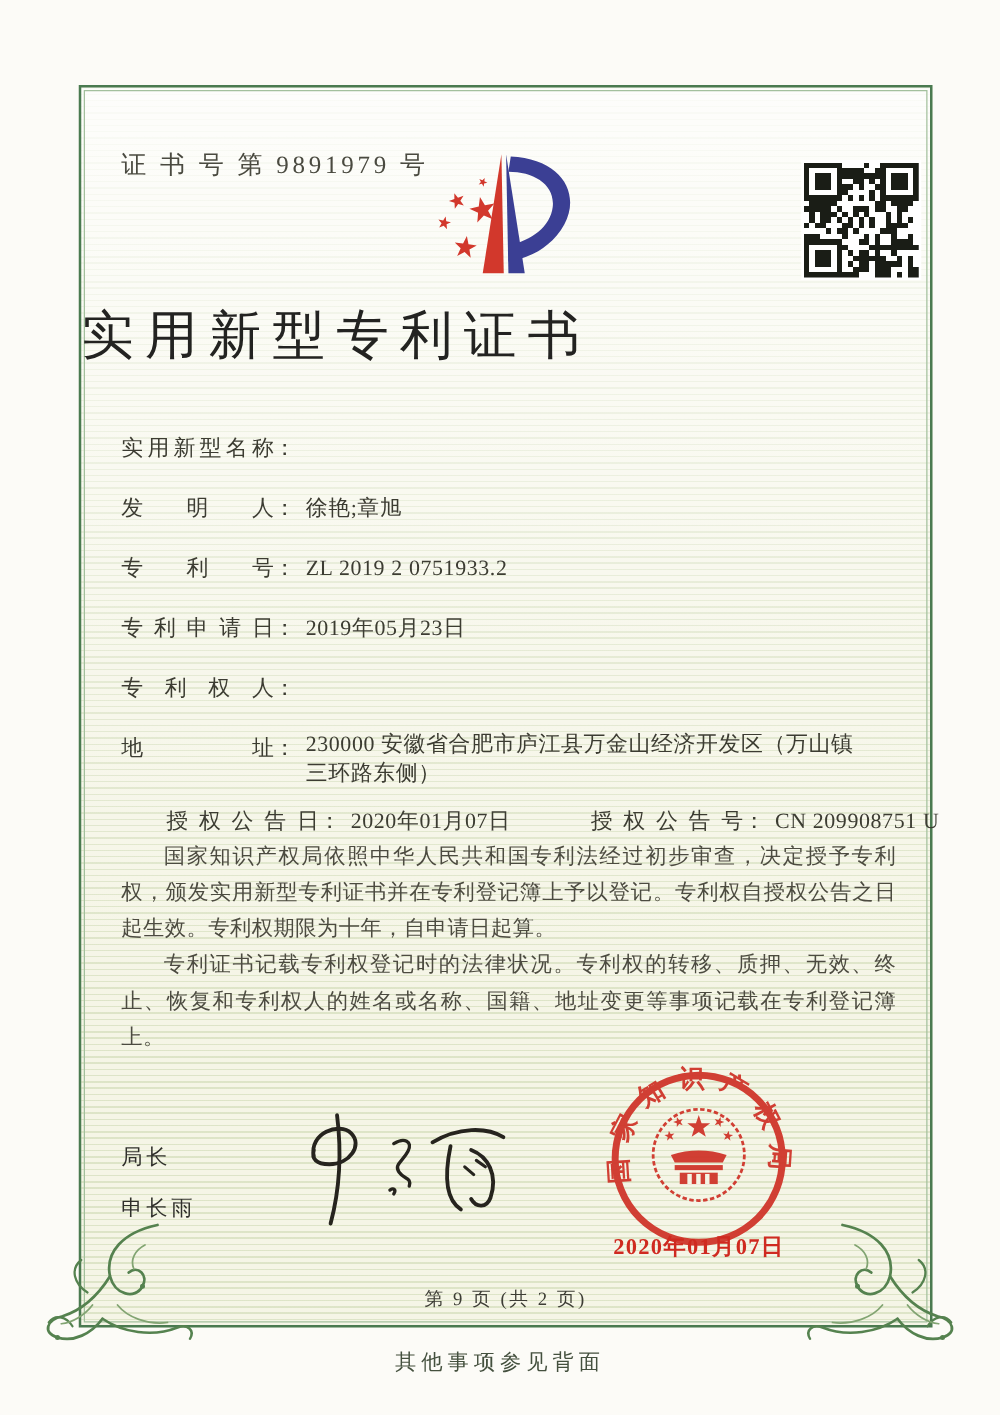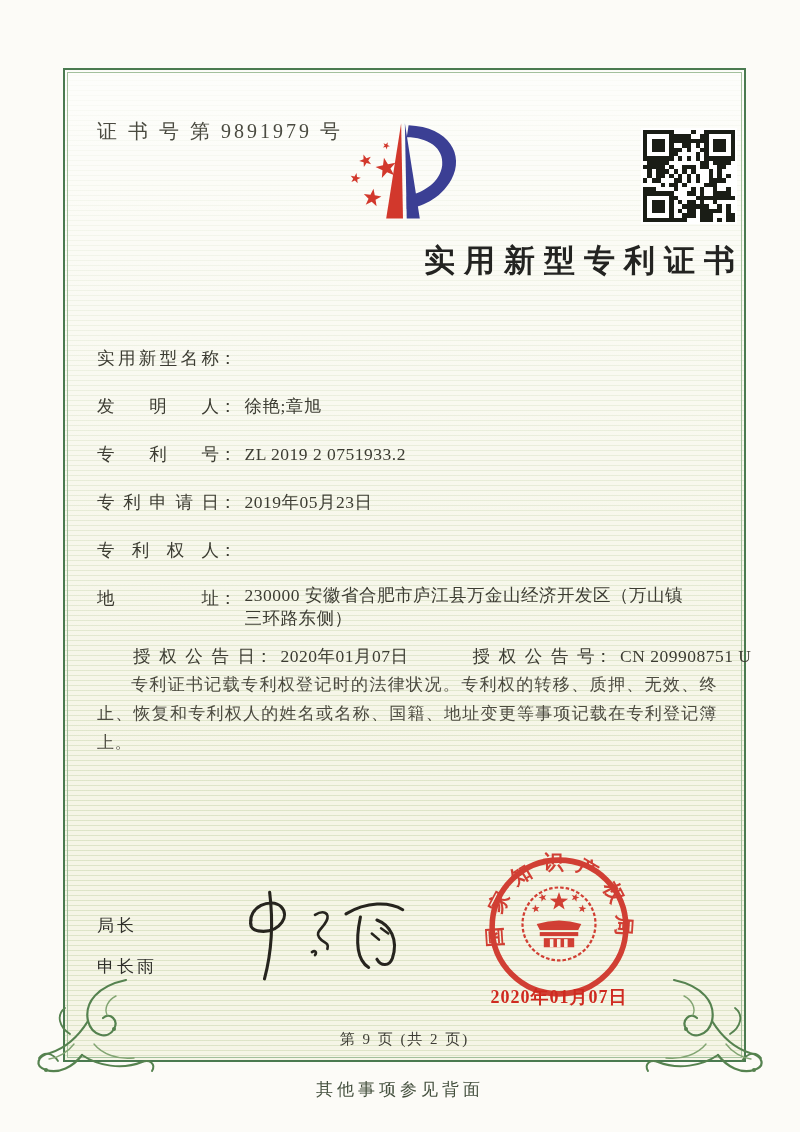--- a/index.html
+++ b/index.html
@@ -28,21 +28,21 @@
   
   .cert-no {
     position:absolute; left:32px; top:48px;
     font-size:20px; letter-spacing:3px; color:#4a4a40;
   }
   .logo { position:absolute; left:272px; top:44px; width:132px; height:112px; }
   .qr   { position:absolute; left:576px; top:58px; width:96px; height:96px; background:#fff; padding:2px; }
   .qr svg { display:block; width:100%; height:100%; }
   .title {
     position:absolute; left:0; top:170px; width:100%;
-    text-align:right; font-size:31px; font-weight:700;
+    text-align:left; font-size:42px; font-weight:400;
     letter-spacing:9px; color:#232321;
   }
   
   .fields { position:absolute; left:32px; top:274px; width:618px; font-size:17.5px; color:#3c3c32; }
   .row { display:flex; line-height:28px; margin-bottom:20px; }
   .flabel {
     display:inline-block; width:122px; flex:0 0 122px;
     text-align:justify; text-align-last:justify;
   }
   .colon { flex:0 0 auto; margin-right:8px; }
@@ -412,20 +412,21 @@
       </span>
       <span class="sub sub2">
         <span class="flabel">授权公告号</span>
           <span class="colon">：</span>
         <span class="fvalue">CN 209908751 U</span>
       </span>
     </div>
   </div>
 
   <div class="paras">
+    <p>国家知识产权局依照中华人民共和国专利法经过初步审查，决定授予专利权，颁发实用新型专利证书并在专利登记簿上予以登记。专利权自授权公告之日起生效。专利权期限为十年，自申请日起算。</p>
     <p>专利证书记载专利权登记时的法律状况。专利权的转移、质押、无效、终止、恢复和专利权人的姓名或名称、国籍、地址变更等事项记载在专利登记簿上。</p>
   </div>
 
   <div class="signer">
     <div>局长</div>
     <div>申长雨</div>
   </div>
 
   <div class="signature">
     <svg viewBox="0 0 190 95" width="198" height="98" fill="none" stroke="#26241e" stroke-width="3" stroke-linecap="round">

